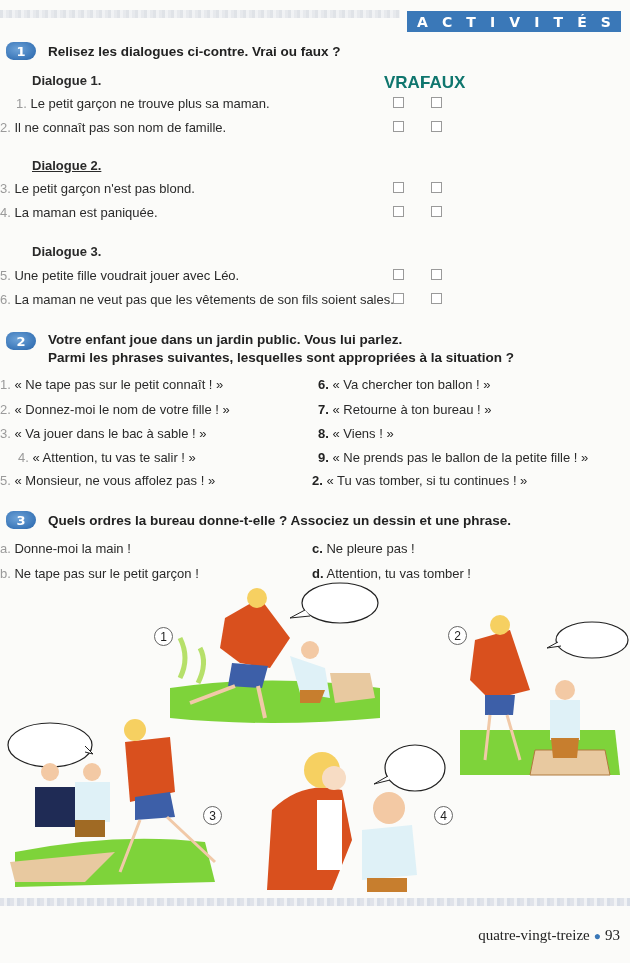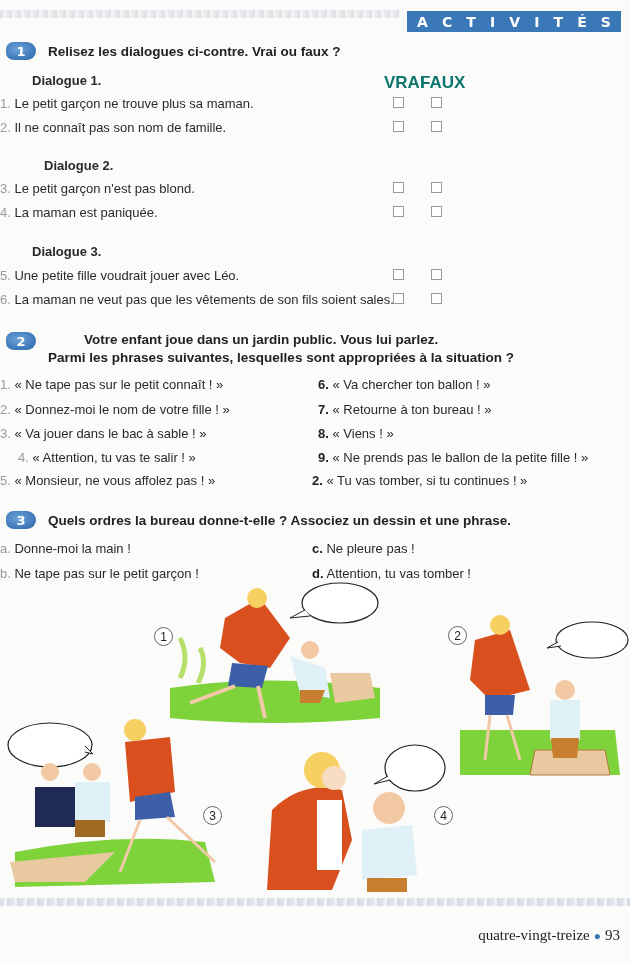--- a/index.html
+++ b/index.html
@@ -72,45 +72,45 @@
   <span>S</span>
 </div>
 
 <div class="badge" style="left:6px;top:42px;">1</div>
 <div class="ex-title" style="left:48px;top:42px;">Relisez les dialogues ci-contre. Vrai ou faux ?</div>
 
 <div class="col-head" style="left:384px;top:73px;">VRAI</div>
 <div class="col-head" style="left:420px;top:73px;">FAUX</div>
 
 <div class="text dlg" style="left:12px;top:73px;">Dialogue 1.</div>
-<div class="text" style="left:0;top:96px;"><span class="num">1.</span> <span>Le petit garçon ne trouve plus sa maman.</span></div>
+<div class="text" style="left:0;top:96px;padding-left:16px;"><span class="num">1.</span> <span>Le petit garçon ne trouve plus sa maman.</span></div>
 <div class="cb" style="left:393px;top:97px;"></div>
 <div class="cb" style="left:431px;top:97px;"></div>
 <div class="text" style="left:0;top:120px;"><span class="num">2.</span> <span>Il ne connaît pas son nom de famille.</span></div>
 <div class="cb" style="left:393px;top:121px;"></div>
 <div class="cb" style="left:431px;top:121px;"></div>
 
-<div class="text dlg" style="left:24px;top:158px;">Dialogue 2.</div>
+<div class="text dlg" style="left:12px;top:158px;text-decoration:underline;">Dialogue 2.</div>
 <div class="text" style="left:0;top:181px;"><span class="num">3.</span> <span>Le petit garçon n'est pas blond.</span></div>
 <div class="cb" style="left:393px;top:182px;"></div>
 <div class="cb" style="left:431px;top:182px;"></div>
 <div class="text" style="left:0;top:205px;"><span class="num">4.</span> <span>La maman est paniquée.</span></div>
 <div class="cb" style="left:393px;top:206px;"></div>
 <div class="cb" style="left:431px;top:206px;"></div>
 
 <div class="text dlg" style="left:12px;top:244px;">Dialogue 3.</div>
 <div class="text" style="left:0;top:268px;"><span class="num">5.</span> <span>Une petite fille voudrait jouer avec Léo.</span></div>
 <div class="cb" style="left:393px;top:269px;"></div>
 <div class="cb" style="left:431px;top:269px;"></div>
 <div class="text" style="left:0;top:292px;"><span class="num">6.</span> <span>La maman ne veut pas que les vêtements de son fils soient sales.</span></div>
 <div class="cb" style="left:393px;top:293px;"></div>
 <div class="cb" style="left:431px;top:293px;"></div>
 
 <div class="badge" style="left:6px;top:332px;">2</div>
-<div class="ex-title" style="left:48px;top:330px;margin-left:36px;">Votre enfant joue dans un jardin public. Vous lui parlez.</div>
+<div class="ex-title" style="left:48px;top:330px;">Votre enfant joue dans un jardin public. Vous lui parlez.</div>
 <div class="ex-title" style="left:48px;top:348px;">Parmi les phrases suivantes, lesquelles sont appropriées à la situation ?</div>
 
 <div class="text" style="left:0;top:377px;"><span class="num">1.</span> <span>« Ne tape pas sur le petit connaît ! »</span></div>
 <div class="text" style="left:0;top:402px;"><span class="num">2.</span> <span>« Donnez-moi le nom de votre fille ! »</span></div>
 <div class="text" style="left:0;top:426px;"><span class="num">3.</span> <span>« Va jouer dans le bac à sable ! »</span></div>
 <div class="text" style="left:18px;top:450px;"><span class="num">4.</span> <span>« Attention, tu vas te salir ! »</span></div>
 <div class="text" style="left:0;top:473px;"><span class="num">5.</span> <span>« Monsieur, ne vous affolez pas ! »</span></div>
 
 <div class="text" style="left:318px;top:377px;"><span class="numb">6.</span> <span>« Va chercher ton ballon ! »</span></div>
 <div class="text" style="left:318px;top:402px;text-align:center;"><span class="numb">7.</span> <span>« Retourne à ton bureau ! »</span></div>

